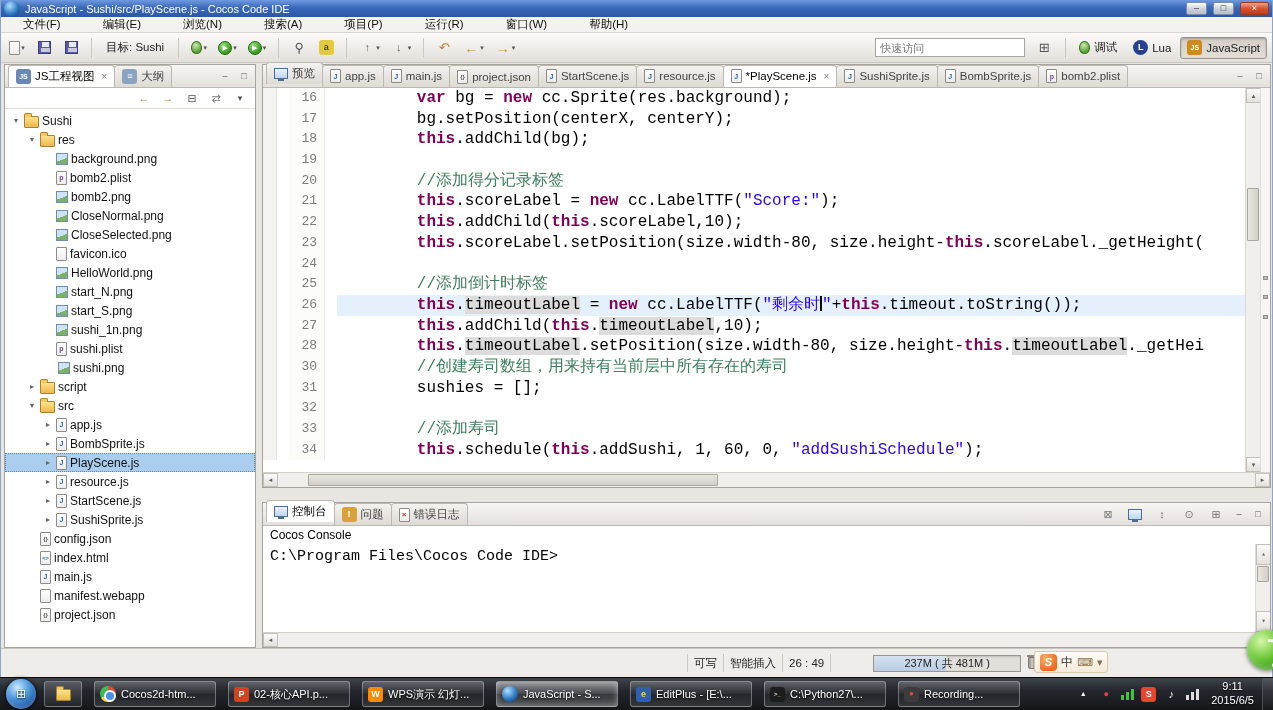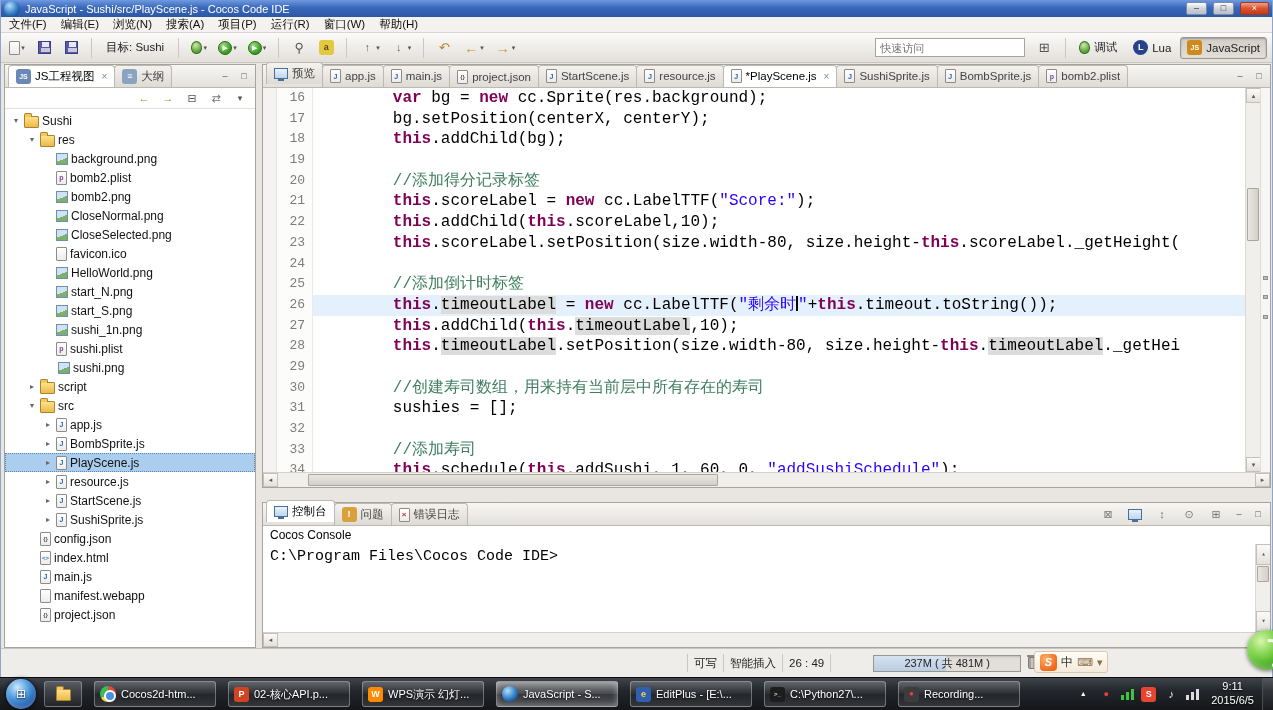--- a/index.html
+++ b/index.html
@@ -7,21 +7,21 @@
 body{font-family:"Liberation Sans","DejaVu Sans",sans-serif;font-size:12px;}
 #screen{position:relative;width:1273px;height:638px;background:#17191d;}
 #app{position:absolute;left:0;top:0;width:1273px;height:677px;background:#e9e6e2;border-left:1px solid #8ea6c8;border-right:1px solid #8ea6c8;}
 
 .titlebar{height:17px;background:linear-gradient(#6f9ae0,#3a68ba 45%,#2c57a5);display:flex;align-items:center;gap:5px;padding:0 3px;color:#fff;}
 .titlebar .title-text{font-size:11px;flex:1;white-space:nowrap;overflow:hidden;}
 .wbtn{width:21px;height:13px;border:1px solid #7a8aa8;border-radius:2px;background:linear-gradient(#fdfdfd,#cfd4dc 50%,#b8bfca);display:inline-flex;align-items:center;justify-content:center;color:#333;font-size:9px;line-height:1;margin-left:1px;}
 .wbtn.close{background:linear-gradient(#f2a089,#d9532f 50%,#c23a18);color:#fff;border-color:#9a3a20;width:29px;}
 
 .menubar{height:16px;background:#f4f2ef;border-bottom:1px solid #d9d6d1;display:flex;align-items:center;padding-left:1px;}
-.menu-item{padding:1px 7px;font-size:11.5px;color:#111;}
+.menu-item{padding:1px 21px;font-size:11.5px;color:#111;}
 .toolbar{height:30px;background:linear-gradient(#fcfbfa,#eceae6 60%,#e3e0db);border-bottom:1px solid #c9c5bf;display:flex;align-items:center;padding:0 5px;}
 #tb-left{display:flex;align-items:center;gap:5px;}
 .tbtn{height:23px;min-width:22px;padding:0 2px;display:inline-flex;align-items:center;justify-content:center;gap:1px;border-radius:3px;border:1px solid transparent;}
 .tbtxt{font-size:11.5px;color:#222;padding:0 2px;white-space:nowrap;}
 .caret{font-size:7px;color:#555;}
 .tsep{width:1px;height:20px;background:#cbc7c1;margin:0 4px;}
 .tb-right{margin-left:auto;display:flex;align-items:center;gap:4px;}
 .qa-input{width:150px;height:19px;border:1px solid #a9a49c;font-size:11px;padding:0 4px;background:#fff;color:#333;font-family:inherit;}
 #tb-persp{display:inline-flex;align-items:center;gap:2px;}
 .persp-btn{height:22px;display:inline-flex;align-items:center;gap:4px;padding:0 6px;font-size:11.5px;color:#222;border:1px solid transparent;border-radius:3px;white-space:nowrap;}
@@ -39,21 +39,21 @@
 .pctl{width:16px;height:14px;display:inline-flex;align-items:center;justify-content:center;color:#555;font-size:9px;}
 #view-tools{height:21px;border-bottom:1px solid #e3e0db;display:flex;align-items:center;justify-content:flex-end;gap:2px;padding:0 4px;flex:0 0 auto;background:#fff;}
 #view-tools .tbtn{height:18px;min-width:18px;}
 #tree{flex:1;overflow:hidden;padding-top:2px;background:#fff;}
 .trow{height:19px;display:flex;align-items:center;gap:3px;font-size:12px;color:#111;white-space:nowrap;}
 .trow.sel{background:#abcdee;outline:1px dotted #5a88b5;outline-offset:-1px;}
 .arrow{width:10px;font-size:8px;color:#666;text-align:center;flex:0 0 auto;}
 
 #code-wrap{flex:1;position:relative;overflow:hidden;background:#fff;}
 #code-lines{position:absolute;left:0;top:0;right:25px;bottom:0;overflow:hidden;}
-.crow{display:flex;height:20.7px;}
+.crow{display:flex;height:20.7px;gap:12px;}
 .cann{width:14px;background:#f4f3f1;border-right:1px solid #e8e6e2;flex:0 0 auto;}
 .cnum{width:36px;padding-right:7px;text-align:right;color:#7d7d7d;font:13px/20.7px "Liberation Mono","DejaVu Sans Mono",monospace;background:#fcfcfb;border-right:1px solid #eceae6;flex:0 0 auto;}
 .ctxt{flex:1;font:16px/20.7px "Liberation Mono","DejaVu Sans Mono",monospace;white-space:pre;padding-left:3px;overflow:hidden;color:#000;}
 .crow.cur .ctxt{background:#e4f1fd;}
 .tk-k{color:#7f0055;font-weight:bold;}
 .tk-p{color:#000;}
 .tk-s{color:#2a00ff;}
 .tk-c{color:#3f7f5f;}
 .tk-o{background:#dcdcdc;color:#000;}
 .ccaret{display:inline-block;width:2px;height:15px;background:#000;vertical-align:-2px;}
@@ -500,25 +500,20 @@
               <span class="cnum">27</span>
               <span class="ctxt"><span class="tk-p">        </span><span class="tk-k">this</span><span class="tk-p">.addChild(</span><span class="tk-k">this</span><span class="tk-p">.</span><span class="tk-o">timeoutLabel</span><span class="tk-p">,10);</span></span>
             </div>
             <div class="crow">
               <span class="cann"></span>
               <span class="cnum">28</span>
               <span class="ctxt"><span class="tk-p">        </span><span class="tk-k">this</span><span class="tk-p">.</span><span class="tk-o">timeoutLabel</span><span class="tk-p">.setPosition(size.width-80, size.height-</span><span class="tk-k">this</span><span class="tk-p">.</span><span class="tk-o">timeoutLabel</span><span class="tk-p">._getHei</span></span>
             </div>
             <div class="crow">
               <span class="cann"></span>
-              <span class="cnum">29</span>
-              <span class="ctxt"></span>
-            </div>
-            <div class="crow">
-              <span class="cann"></span>
               <span class="cnum">30</span>
               <span class="ctxt"><span class="tk-p">        </span><span class="tk-c">//创建寿司数组，用来持有当前层中所有存在的寿司</span></span>
             </div>
             <div class="crow">
               <span class="cann"></span>
               <span class="cnum">31</span>
               <span class="ctxt"><span class="tk-p">        sushies = [];</span></span>
             </div>
             <div class="crow">
               <span class="cann"></span>

